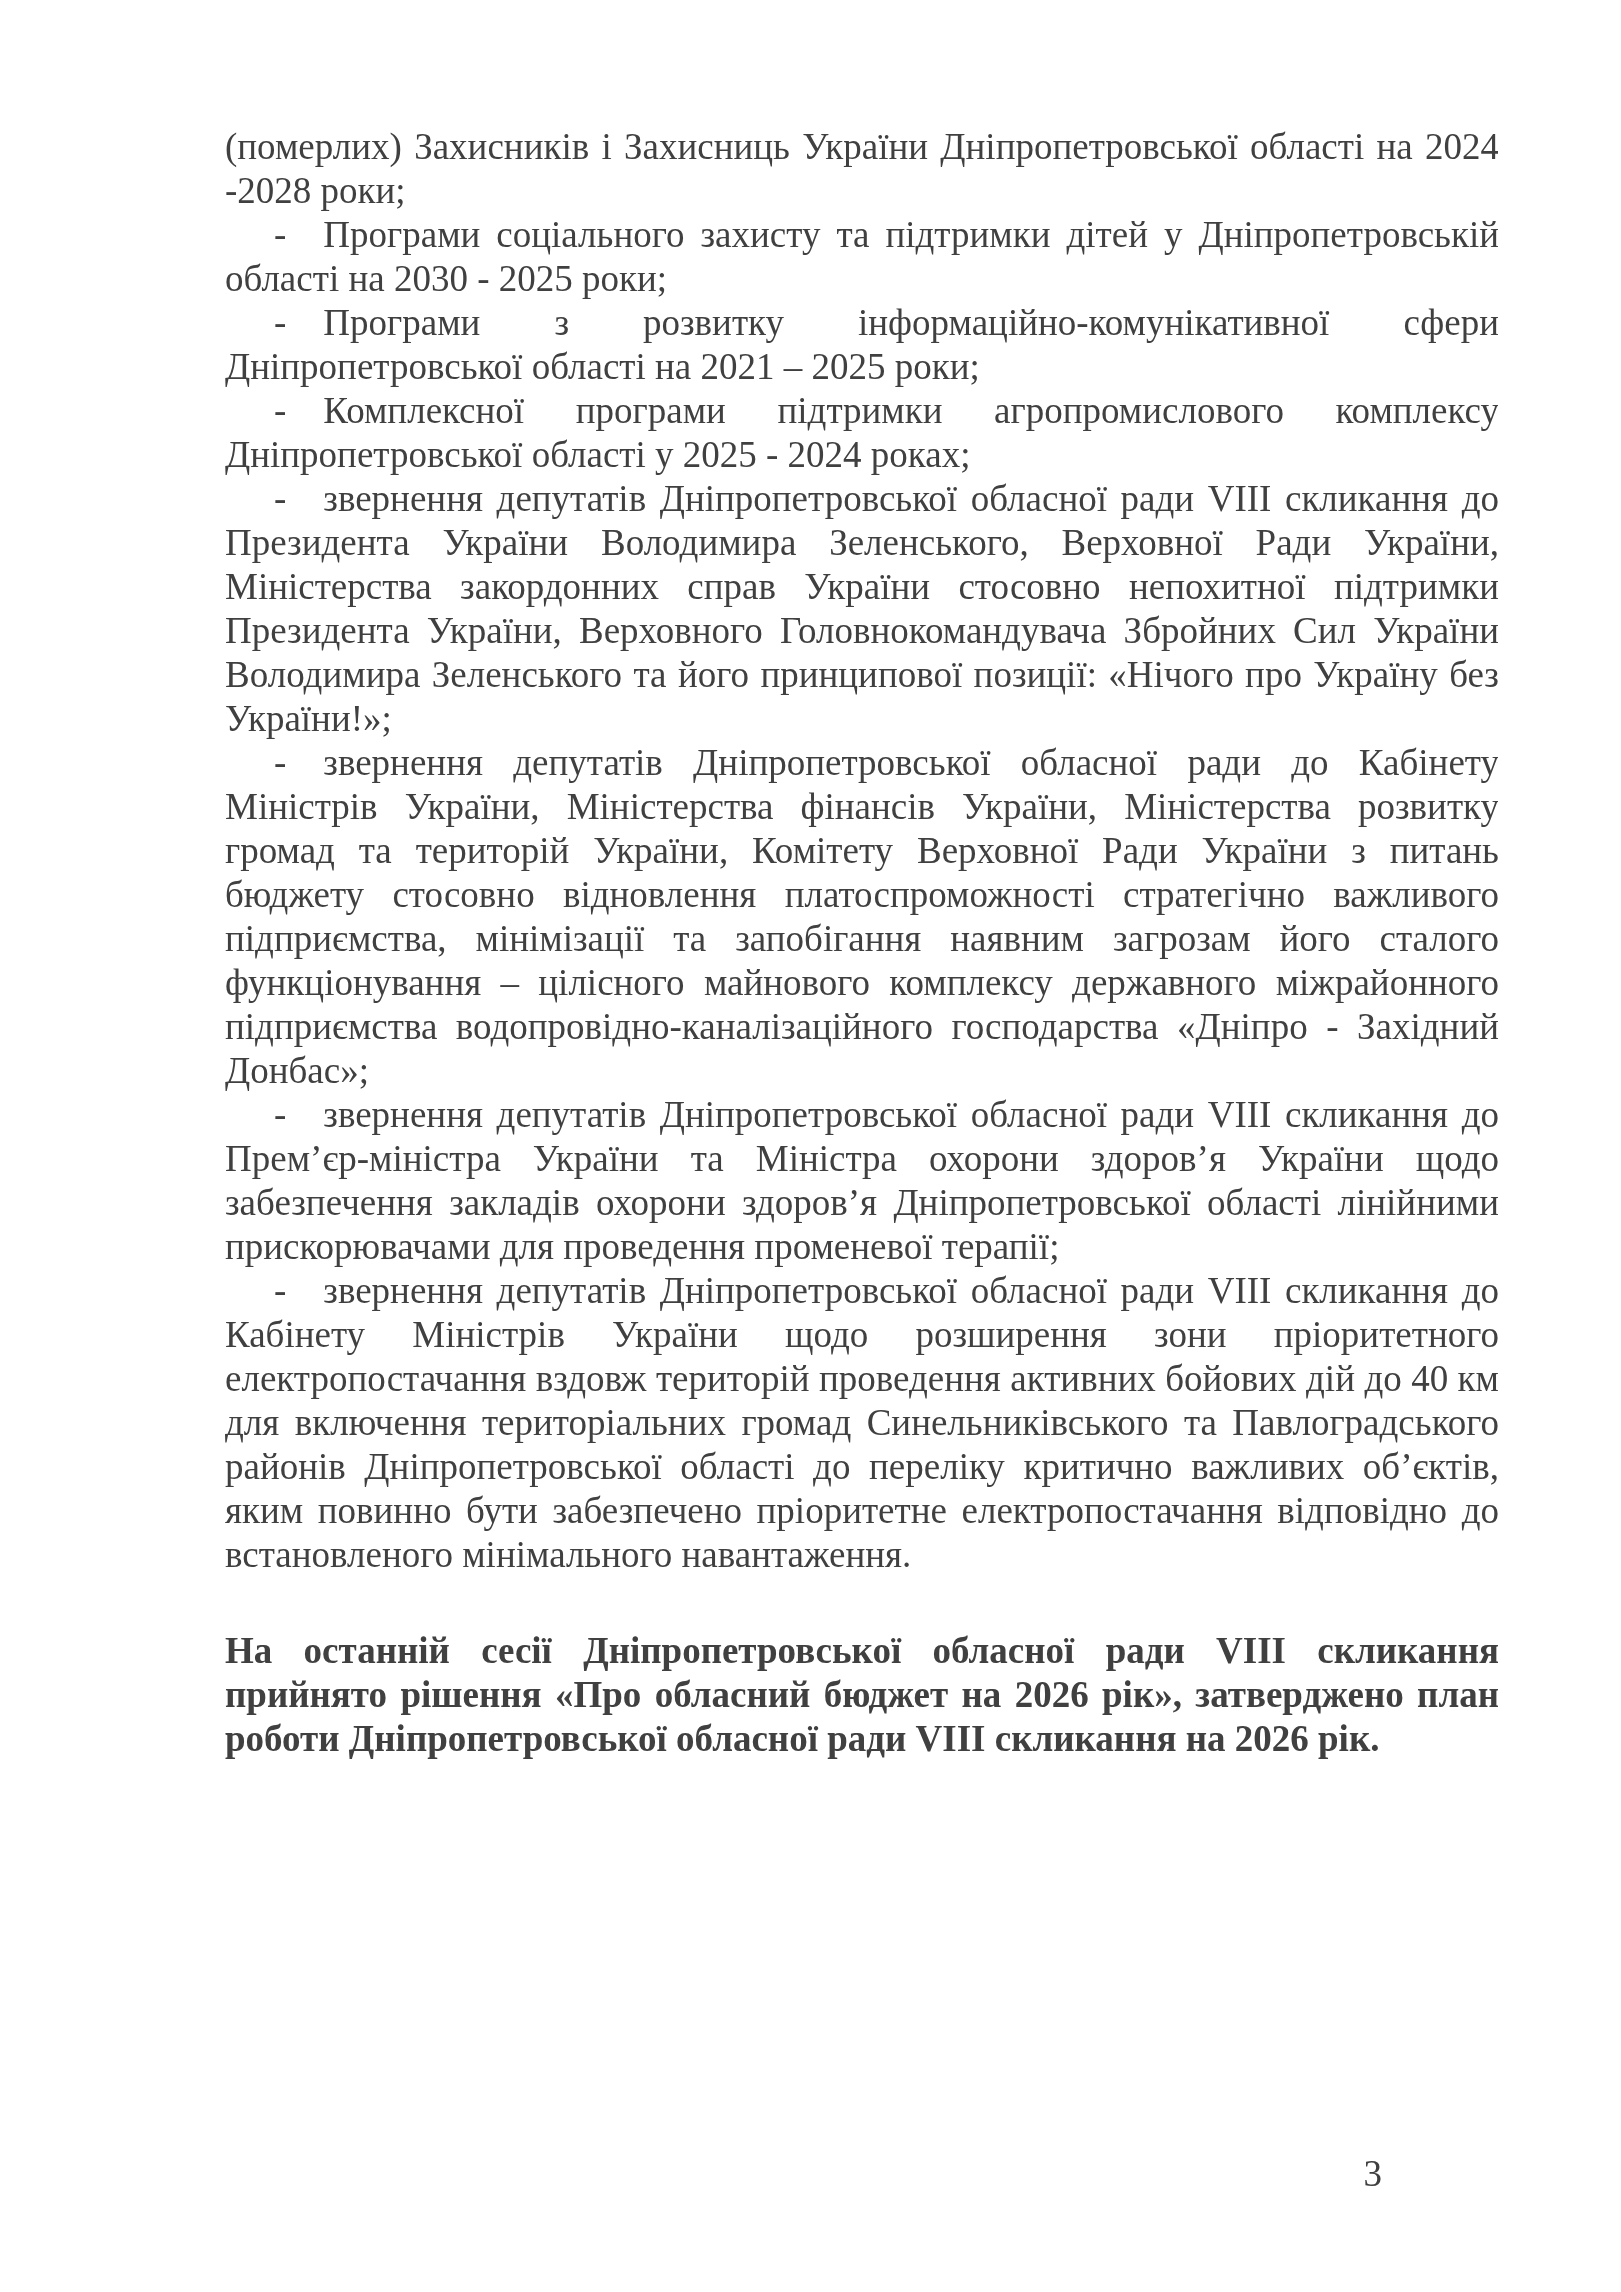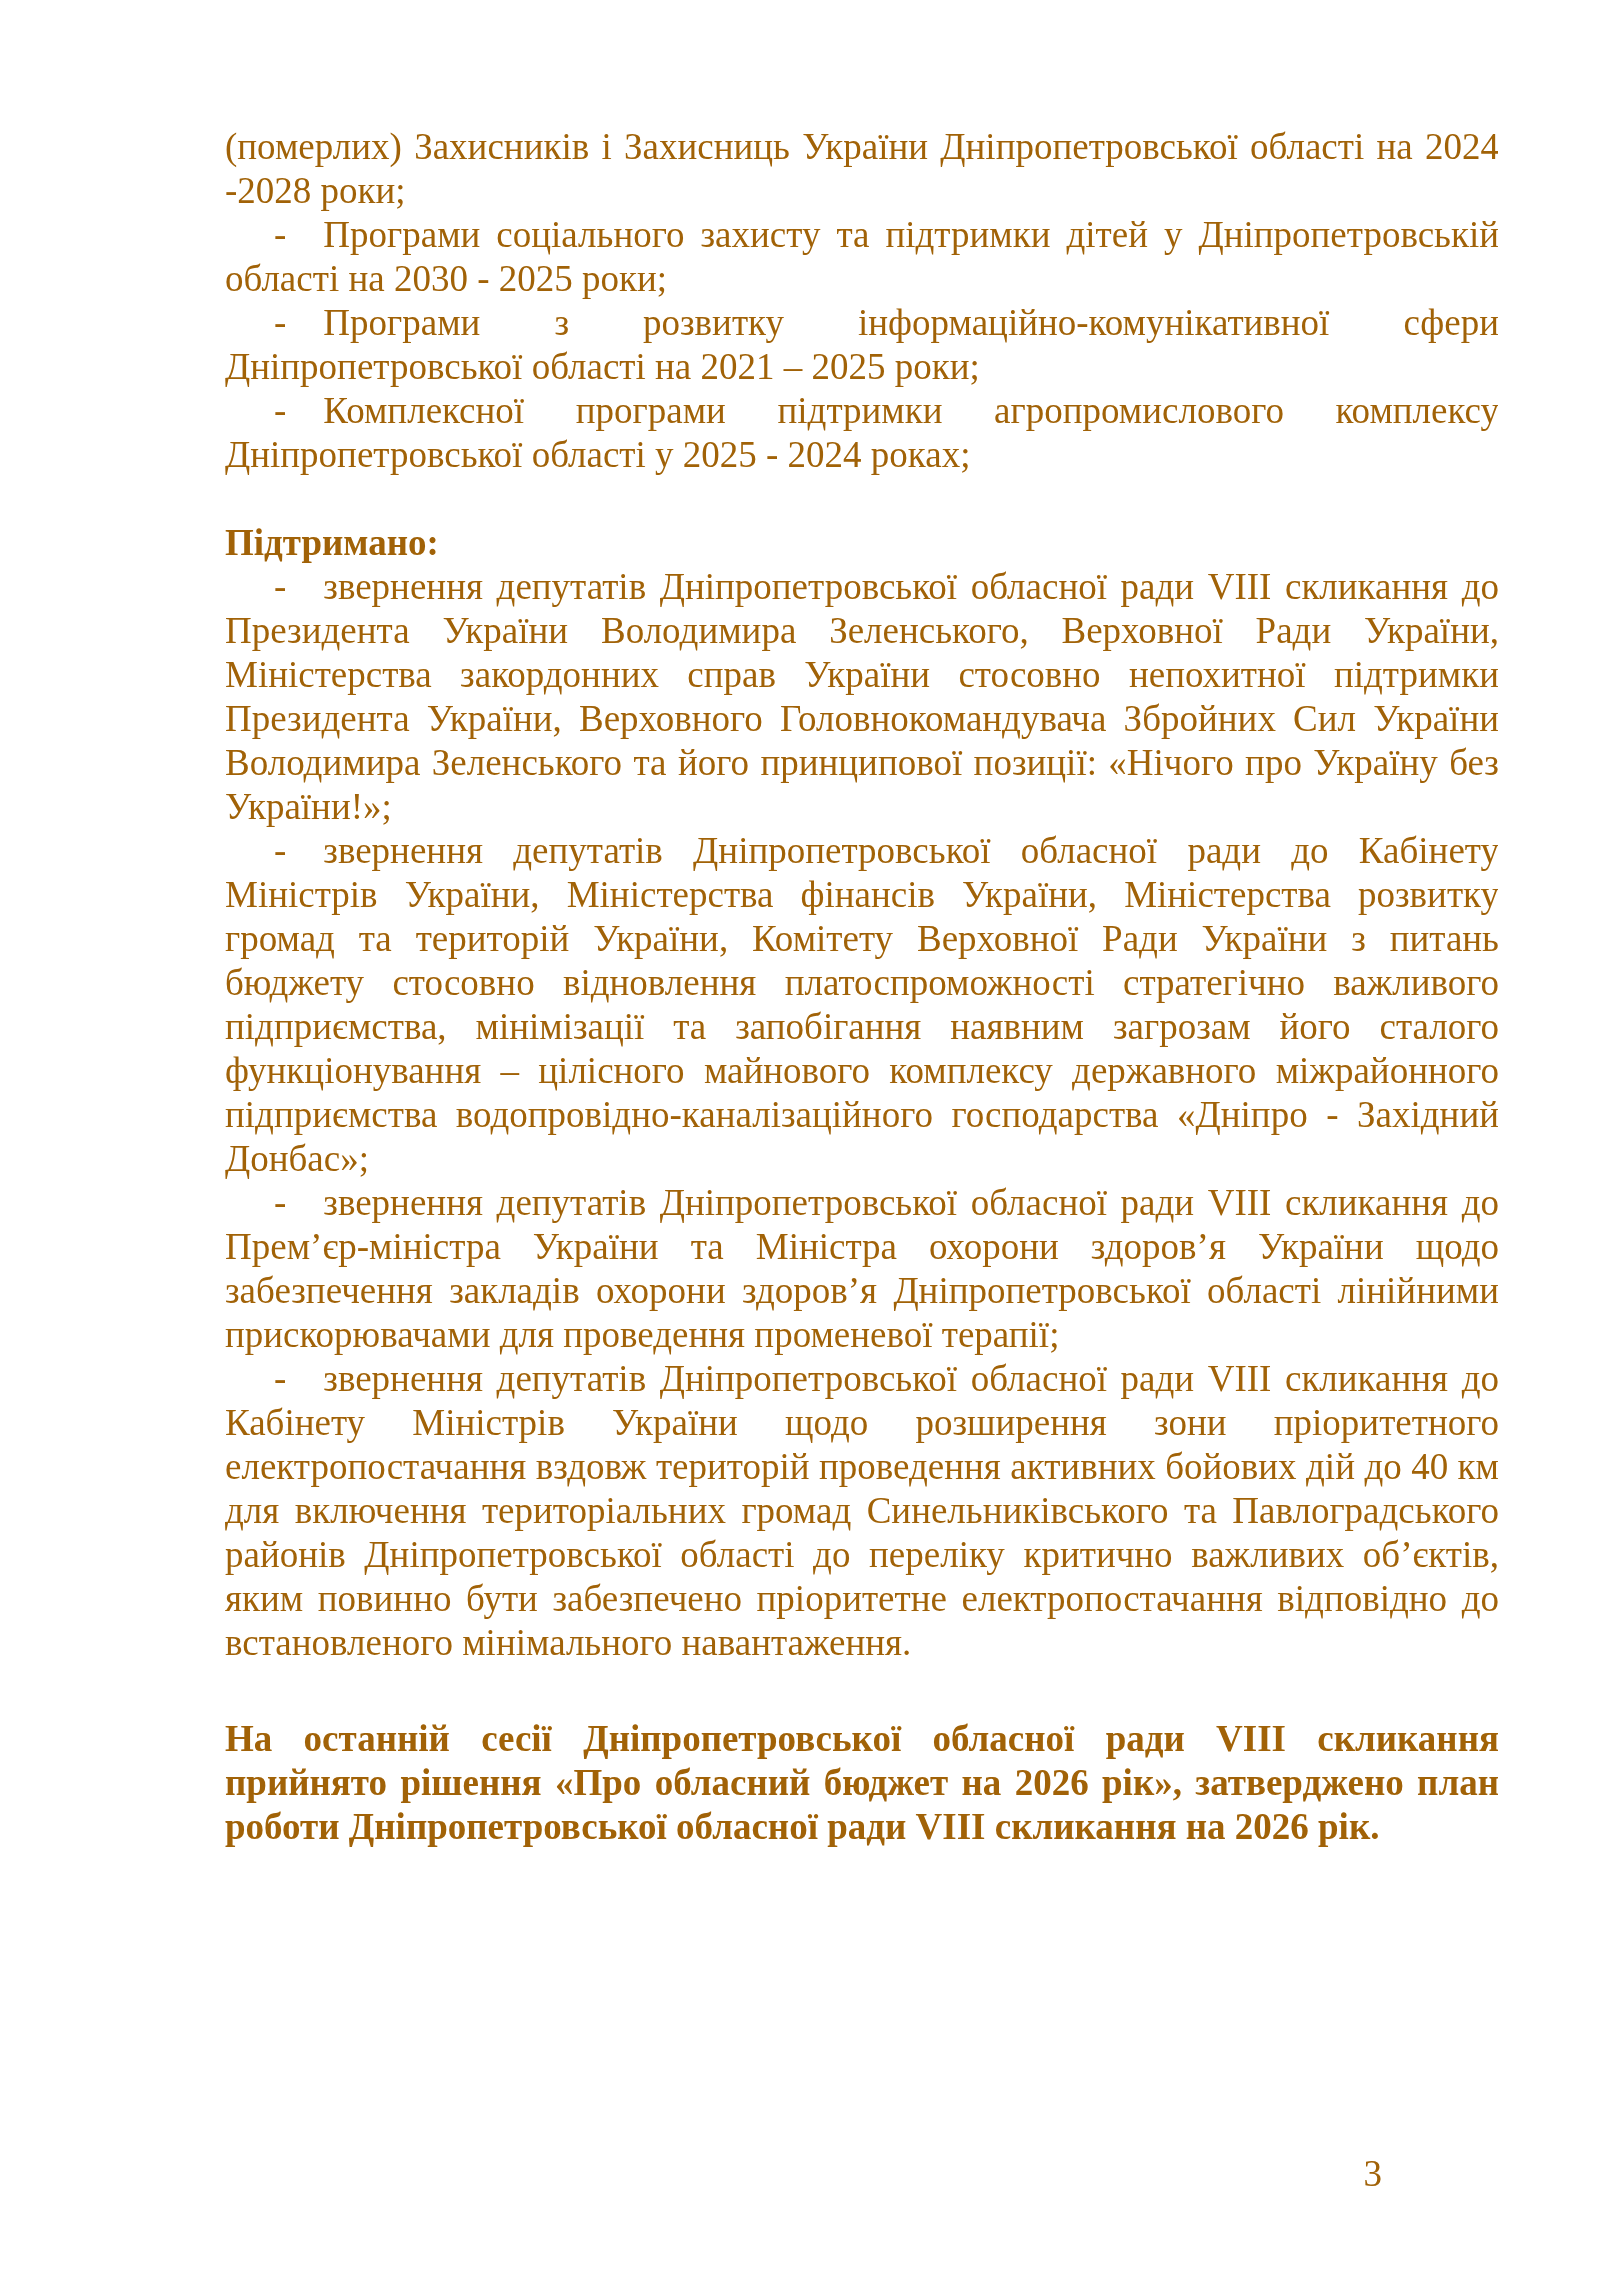--- a/index.html
+++ b/index.html
@@ -5,21 +5,21 @@
   html, body {
     margin: 0;
     padding: 0;
     background: #ffffff;
   }
   .page {
     position: relative;
     width: 1498px;
     height: 2293px;
     background: #ffffff;
-    color: #a16207;
+    color: #404040;
     font-family: "Liberation Serif", "DejaVu Serif", serif;
     font-size: 37px;
     line-height: 44px;
     overflow: hidden;
   }
   .content {
     position: absolute;
     left: 225px;
     top: 125px;
     width: 1274px;
@@ -64,21 +64,20 @@
 
     <p class="para bullet"><span class="dash">-</span><span>Програми соціального захисту та підтримки дітей у Дніпропетровській області на 2030 - 2025 роки;</span></p>
 
     <p class="para bullet"><span class="dash">-</span><span>Програми з розвитку інформаційно-комунікативної сфери Дніпропетровської області на 2021 – 2025 роки;</span></p>
 
     <p class="para bullet"><span class="dash">-</span><span>Комплексної програми підтримки агропромислового комплексу Дніпропетровської області у 2025 - 2024 роках;</span></p>
 
 
 
 
-    <p class="para heading">Підтримано:</p>
 
     <p class="para bullet"><span class="dash">-</span><span>звернення депутатів Дніпропетровської обласної ради VIII скликання до Президента України Володимира Зеленського, Верховної Ради України, Міністерства закордонних справ України стосовно непохитної підтримки Президента України, Верховного Головнокомандувача Збройних Сил України Володимира Зеленського та його принципової позиції: «Нічого про Україну без України!»;</span></p>
 
     <p class="para bullet"><span class="dash">-</span><span>звернення депутатів Дніпропетровської обласної ради до Кабінету Міністрів України, Міністерства фінансів України, Міністерства розвитку громад та територій України, Комітету Верховної Ради України з питань бюджету стосовно відновлення платоспроможності стратегічно важливого підприємства, мінімізації та запобігання наявним загрозам його сталого функціонування – цілісного майнового комплексу державного міжрайонного підприємства водопровідно-каналізаційного господарства «Дніпро - Західний Донбас»;</span></p>
 
     <p class="para bullet"><span class="dash">-</span><span>звернення депутатів Дніпропетровської обласної ради VIII скликання до Прем’єр-міністра України та Міністра охорони здоров’я України щодо забезпечення закладів охорони здоров’я Дніпропетровської області лінійними прискорювачами для проведення променевої терапії;</span></p>
 
     <p class="para bullet"><span class="dash">-</span><span>звернення депутатів Дніпропетровської обласної ради VIII скликання до Кабінету Міністрів України щодо розширення зони пріоритетного електропостачання вздовж територій проведення активних бойових дій до 40 км для включення територіальних громад Синельниківського та Павлоградського районів Дніпропетровської області до переліку критично важливих об’єктів, яким повинно бути забезпечено пріоритетне електропостачання відповідно до встановленого мінімального навантаження.</span></p>
 
     <p class="para closing">На останній сесії Дніпропетровської обласної ради VIII скликання прийнято рішення «Про обласний бюджет на 2026 рік», затверджено план роботи Дніпропетровської обласної ради VIII скликання на 2026 рік.</p>

